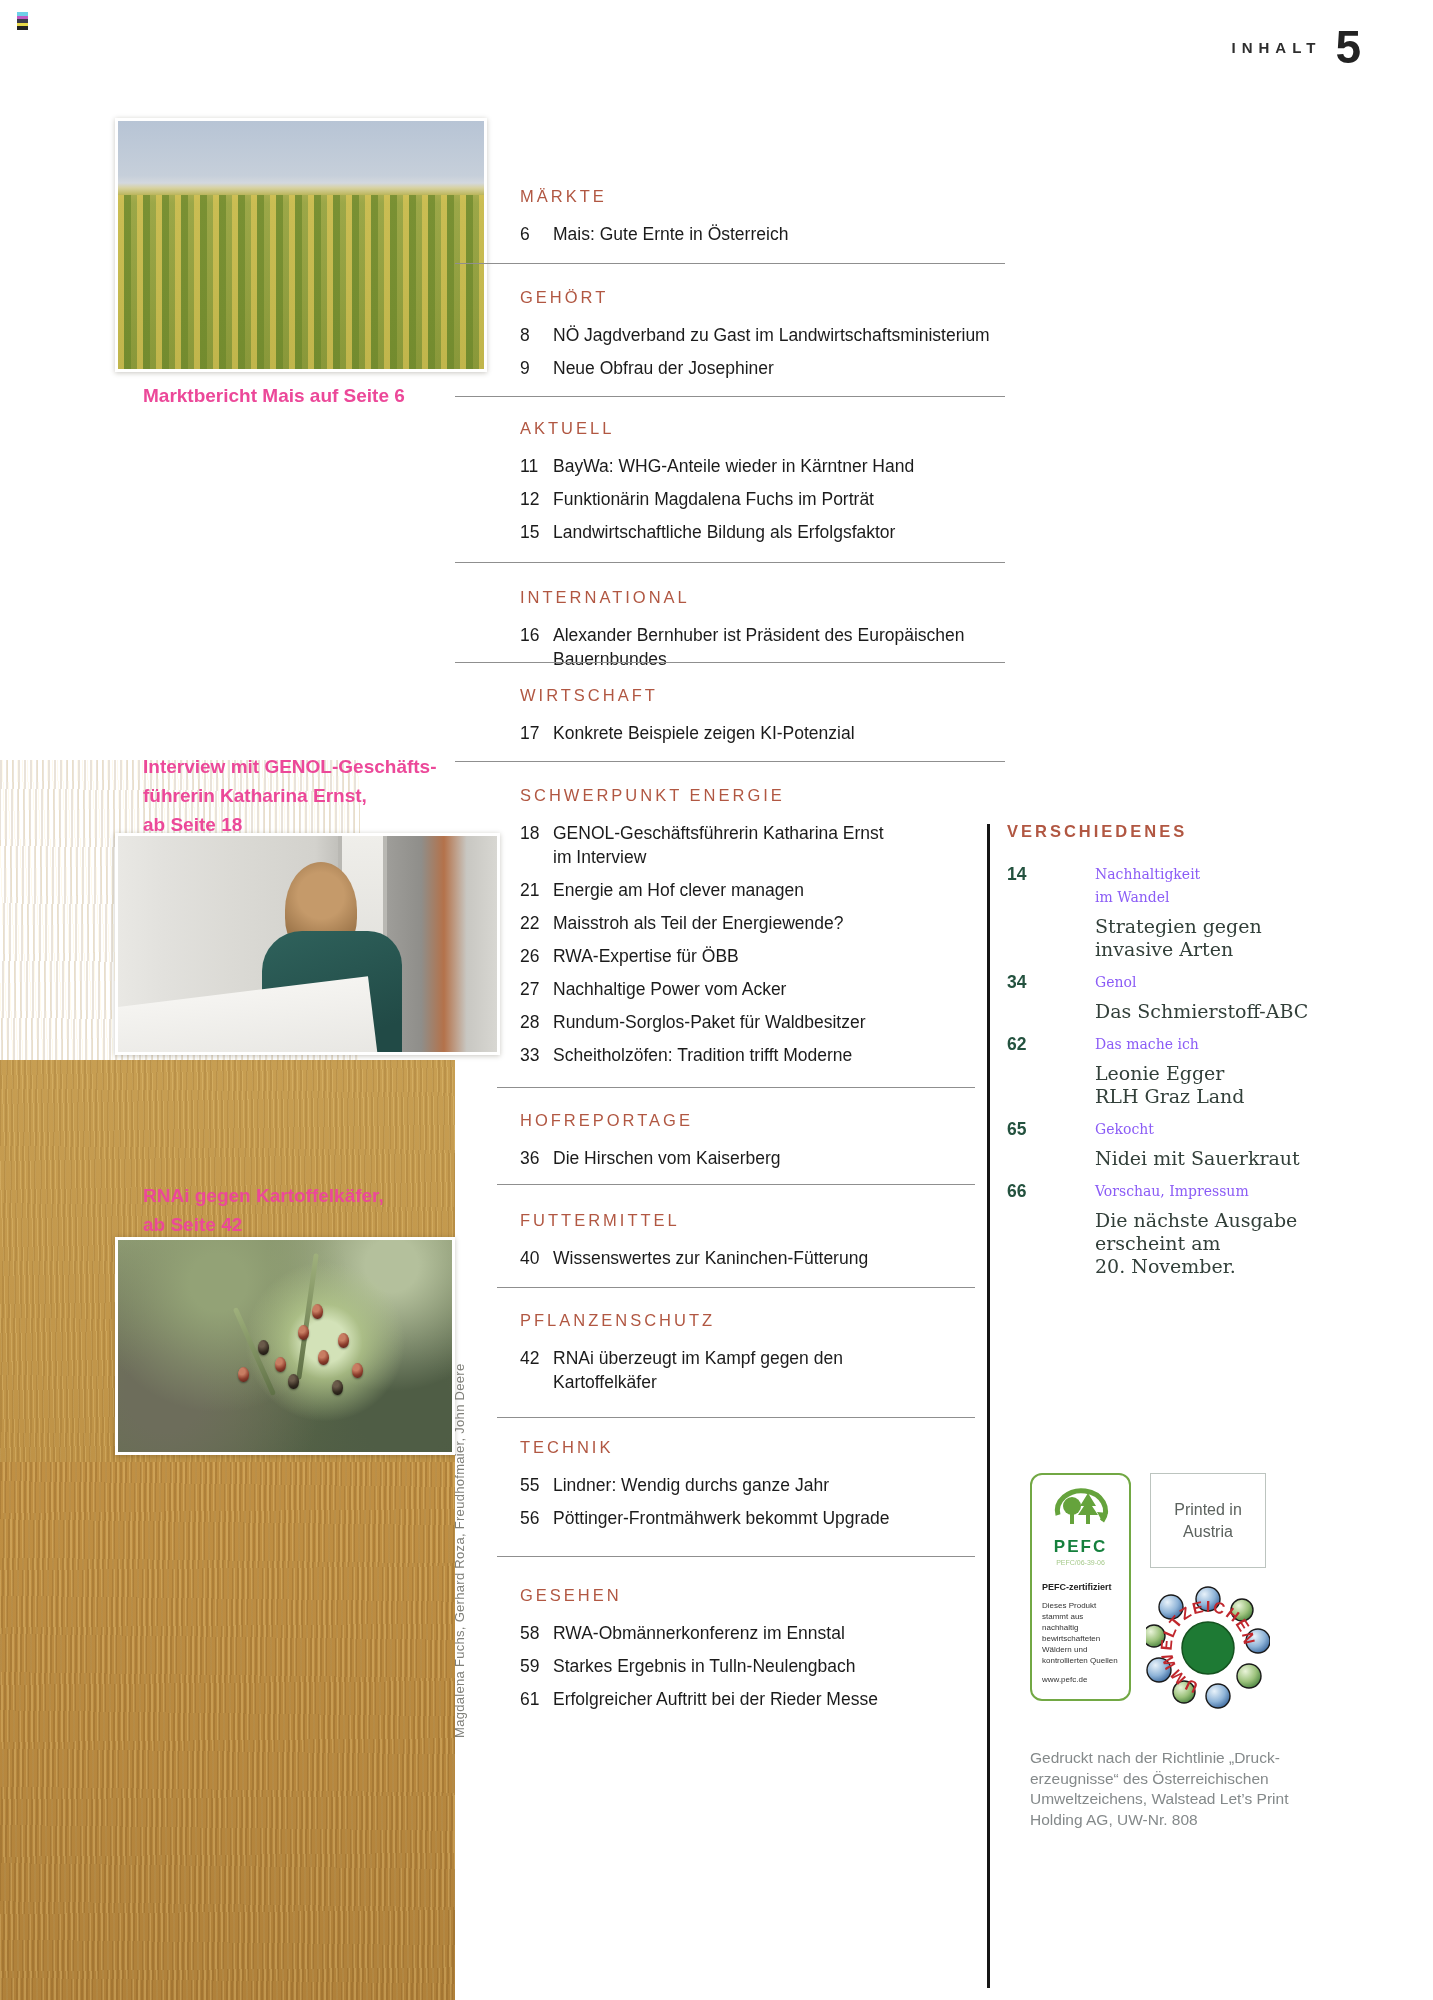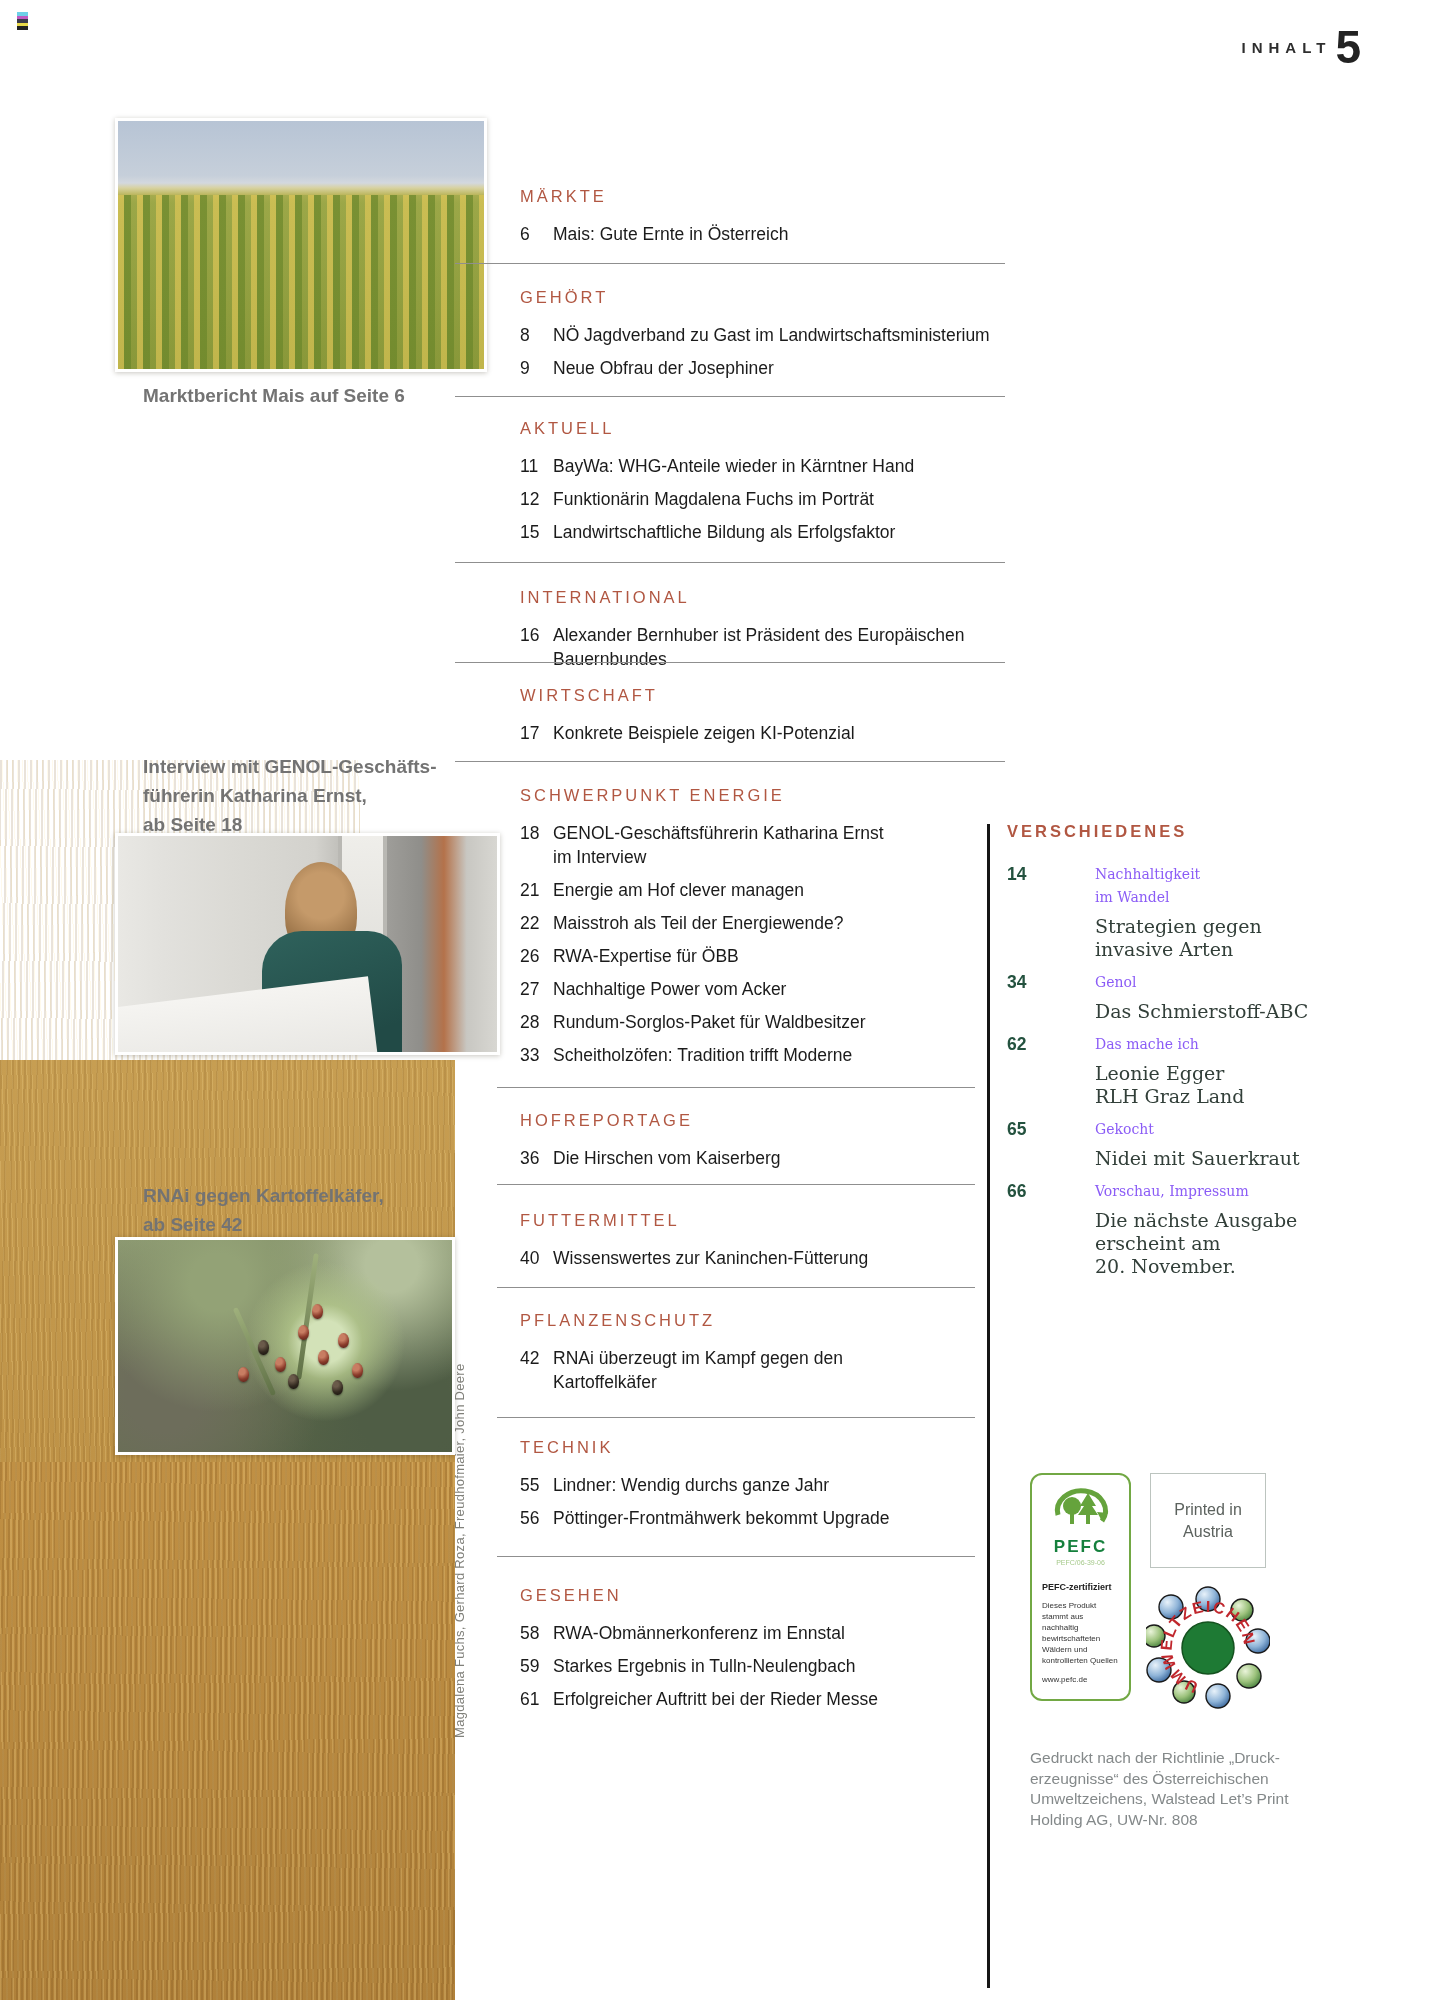--- a/index.html
+++ b/index.html
@@ -27,21 +27,21 @@
       background:
         repeating-linear-gradient(91.5deg, rgba(110,70,20,.20) 0 2px, transparent 2px 5px),
         repeating-linear-gradient(89deg, rgba(255,225,150,.22) 0 2px, transparent 2px 6px),
         linear-gradient(180deg,#c09044,#b0813a); }
 
   
   .regmark { position:absolute; left:17px; top:12px; width:11px; height:18px; display:flex; flex-direction:column; }
   .regmark div { flex:1; }
 
   
-  .page-head { position:absolute; right:72px; top:24px; display:flex; align-items:center; gap:4px; }
+  .page-head { position:absolute; right:72px; top:24px; display:flex; align-items:center; gap:14px; }
   .inhalt { font-size:15px; font-weight:700; letter-spacing:6px; color:#2e2e2e; }
   .pagenum { font-size:46px; font-weight:700; color:#222; line-height:46px; }
 
   
   .photo { position:absolute; border:3px solid #fff; box-shadow:0 1px 5px rgba(40,30,10,.25); overflow:hidden; }
   .ph-corn { left:115px; top:118px; width:372px; height:254px;
       background: linear-gradient(180deg,#b7c4d5 0%,#c6cfda 22%,#d3d8de 25%,#d8d2a0 27%,#b9b458 30%,#8fa341 33%,#7f9a3c 100%); }
   .ph-corn::after { content:''; position:absolute; left:0; right:0; top:30%; bottom:0;
       background:
         repeating-linear-gradient(90deg, rgba(208,190,80,.85) 0 6px, rgba(116,140,46,.9) 6px 13px, rgba(150,160,60,.7) 13px 19px),
@@ -59,21 +59,21 @@
         radial-gradient(circle at 82% 12%, #b4c09c 0 8%, transparent 38%),
         radial-gradient(circle at 14% 72%, #6d6d5b 0 12%, transparent 48%),
         radial-gradient(circle at 86% 80%, #4f5d45 0 14%, transparent 52%),
         linear-gradient(160deg,#8a9670 0%,#68754f 55%,#4d5a42 100%); }
   .stem { position:absolute; width:5px; background:linear-gradient(180deg,#9fb07c,#5f7046); border-radius:3px; }
   .beetle { position:absolute; width:11px; height:15px; border-radius:50% 50% 46% 46%;
       background:radial-gradient(circle at 35% 30%, #c87d62 0 25%, #8a3a2a 60%, #4a201a 100%); box-shadow:0 1px 2px rgba(0,0,0,.4); }
   .beetle.dark { background:radial-gradient(circle at 35% 30%, #6a5a4a 0 20%, #32291f 60%, #14100c 100%); }
 
   
-  .cap { position:absolute; left:143px; font-size:19px; font-weight:700; color:#737373; line-height:29px; white-space:pre-line; }
+  .cap { position:absolute; left:143px; font-size:19px; font-weight:700; color:#ec4899; line-height:29px; white-space:pre-line; }
   .cap-corn { top:381px; }
   .cap-interview { top:752px; }
   .cap-rnai { top:1181px; }
 
   
   .credit { position:absolute; left:452px; top:1198px; height:540px; width:20px;
       writing-mode:vertical-rl; transform:rotate(180deg); font-size:13px; color:#80807a; letter-spacing:.3px; }
 
   
   #toc-col { position:absolute; left:455px; top:0; width:552px; }

